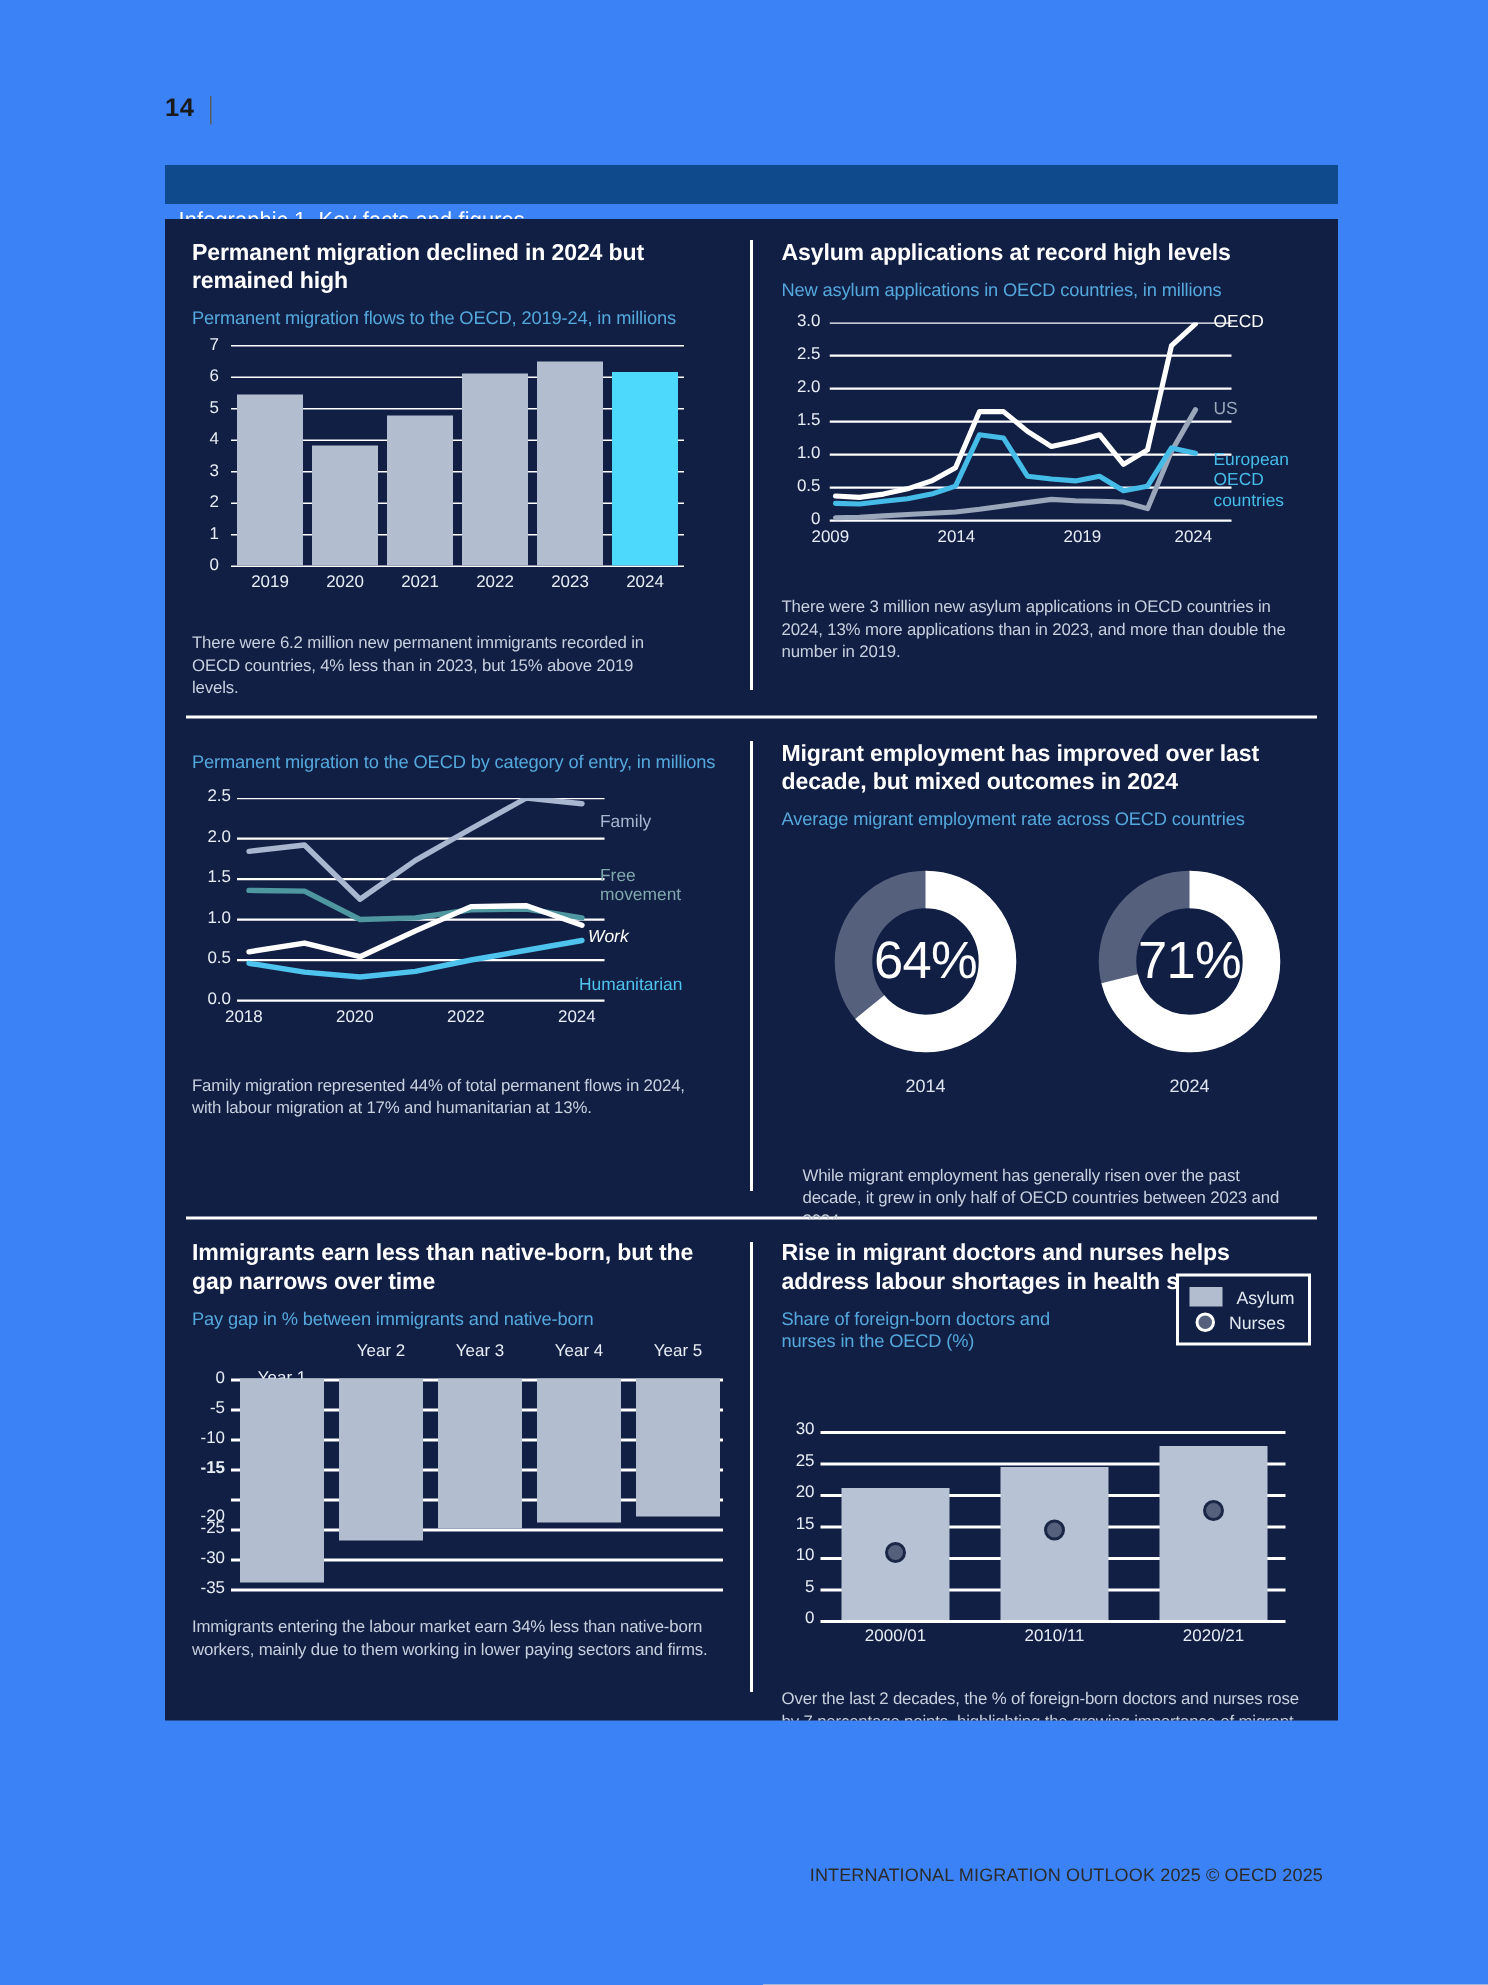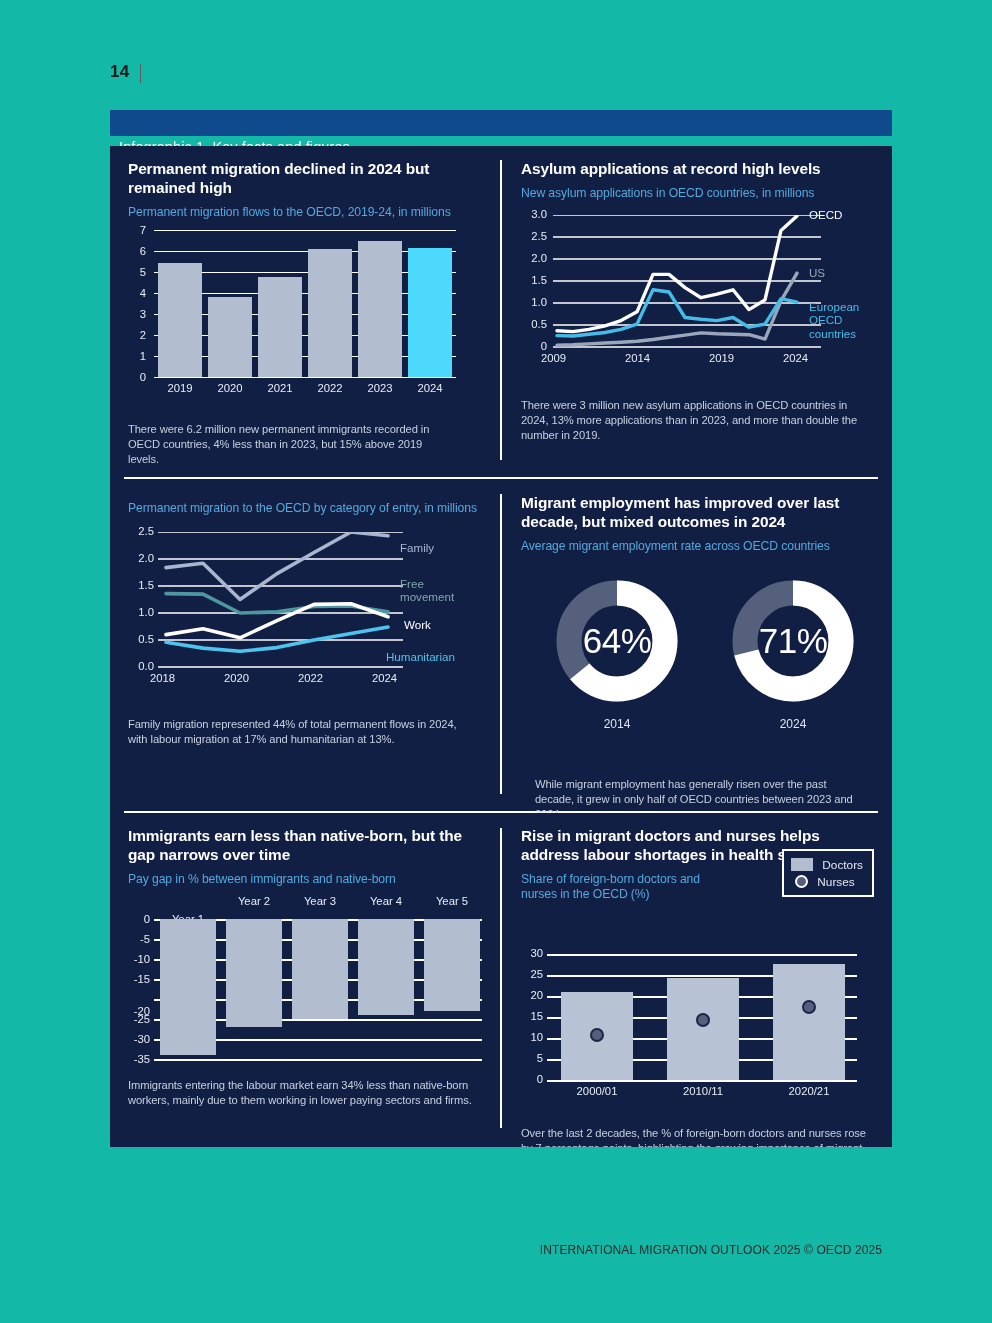--- a/index.html
+++ b/index.html
@@ -2,21 +2,21 @@
 <html><head>
 <meta charset="utf-8">
 <style>
   * { box-sizing: border-box; margin: 0; padding: 0; }
   html, body {
     width: 992px; height: 1323px;
     background: #ffffff;
     font-family: "Liberation Sans", sans-serif;
     overflow: hidden;
   }
-  .page { position: relative; width: 992px; height: 1323px; background: #14b8a6; }
+  .page { position: relative; width: 992px; height: 1323px; background: #3b82f6; }
 
   
   .pagenum {
     position: absolute; left: 110px; top: 62px;
     font-size: 17px; font-weight: bold; color: #1a1a1a;
     letter-spacing: .3px;
   }
   .pagenum-rule {
     position: absolute; left: 140px; top: 64px;
     width: 1px; height: 19px; background: #5d5d5d;
@@ -244,21 +244,21 @@
             </g>
 
             <polyline fill="none" stroke="#a9b6d0" stroke-width="3.6" stroke-linejoin="round" stroke-linecap="round" points="8,35.6 45,31.3 82,67.5 119,41.6 156,20.5 193,0 230,3.8"></polyline>
             <polyline fill="none" stroke="#4e97a0" stroke-width="3.6" stroke-linejoin="round" stroke-linecap="round" points="8,61.6 45,62.1 82,81.0 119,79.9 156,74.5 193,74.0 230,79.9"></polyline>
             <polyline fill="none" stroke="#ffffff" stroke-width="3.6" stroke-linejoin="round" stroke-linecap="round" points="8,102.6 45,96.7 82,105.8 119,88.6 156,72.4 193,71.8 230,84.8"></polyline>
             <polyline fill="none" stroke="#4dc3ee" stroke-width="3.6" stroke-linejoin="round" stroke-linecap="round" points="8,110.2 45,116.1 82,119.3 119,115.6 156,108.0 193,101.5 230,95.0"></polyline>
           </svg>
 
           <div class="serieslab" style="left:272px;top:9px;color:#a9b6d0;">Family</div>
           <div class="serieslab" style="left:272px;top:45px;color:#7fa8ad;width:58px;">Free<br>movement</div>
-          <div class="serieslab" style="left:276px;top:86px;color:#ffffff;">Work</div>
+          <div class="serieslab" style="left:264px;top:86px;color:#ffffff;font-style:italic;">Work</div>
           <div class="serieslab" style="left:258px;top:118px;color:#4dc3ee;">Humanitarian</div>
 
           <div class="axlabel" style="left:22px;top:140px;">2018</div>
           <div class="axlabel" style="left:96px;top:140px;">2020</div>
           <div class="axlabel" style="left:170px;top:140px;">2022</div>
           <div class="axlabel" style="left:244px;top:140px;">2024</div>
         </div>
 
         <div class="note" style="margin-top:20px;width:340px;">Family migration represented 44% of total permanent flows in 2024, with labour migration at 17% and humanitarian at 13%.</div>
       </div>
@@ -298,21 +298,21 @@
 
           <div class="axlabel" style="left:30px;width:60px;text-align:center;top:18px;">Year 1</div>
           <div class="axlabel" style="left:96px;width:60px;text-align:center;top:0;">Year 2</div>
           <div class="axlabel" style="left:162px;width:60px;text-align:center;top:0;">Year 3</div>
           <div class="axlabel" style="left:228px;width:60px;text-align:center;top:0;">Year 4</div>
           <div class="axlabel" style="left:294px;width:60px;text-align:center;top:0;">Year 5</div>
 
           <div class="axlabel ytick" style="left:0;top:18px;width:22px;">0</div>
           <div class="axlabel ytick" style="left:0;top:38px;width:22px;">-5</div>
           <div class="axlabel ytick" style="left:0;top:58px;width:22px;">-10</div>
-          <div class="axlabel ytick" style="left:0;top:78px;width:22px;">-15</div>
+          <div class="axlabel ytick" style="left:0;top:78px;width:22px;font-weight:bold;">-15</div>
           <div class="axlabel ytick" style="left:0;top:110px;width:22px;">-20</div>
           <div class="axlabel ytick" style="left:0;top:118px;width:22px;">-25</div>
           <div class="axlabel ytick" style="left:0;top:138px;width:22px;">-30</div>
           <div class="axlabel ytick" style="left:0;top:158px;width:22px;">-35</div>
 
           <div class="gridline" style="left:26px;width:328px;top:24px;"></div>
           <div class="gridline" style="left:26px;width:328px;top:44px;"></div>
           <div class="gridline" style="left:26px;width:328px;top:64px;"></div>
           <div class="gridline" style="left:26px;width:328px;top:84px;"></div>
           <div class="gridline" style="left:26px;width:328px;top:104px;"></div>
@@ -330,21 +330,21 @@
         <div class="note" style="margin-top:8px;width:348px;">Immigrants entering the labour market earn 34% less than native-born workers, mainly due to them working in lower paying sectors and firms.</div>
       </div>
 
       <div class="cell right">
         <div class="h">Rise in migrant doctors and nurses helps address labour shortages in health sector</div>
         <div class="sub" style="width:210px;">Share of foreign-born doctors and nurses in the OECD (%)</div>
 
         <div class="legendbox" style="right:18px;top:36px;">
           <div class="legrow">
             <span class="legswatch"></span>
-            <span class="legtext">Doctors</span>
+            <span class="legtext">Asylum</span>
           </div>
           <div class="legrow">
             <span class="legdot"></span>
             <span class="legtext">Nurses</span>
           </div>
         </div>
 
         <div class="chart" style="height:160px;margin-top:52px;">
 
           <div class="axlabel ytick" style="left:0;top:-7px;width:22px;">30</div>

